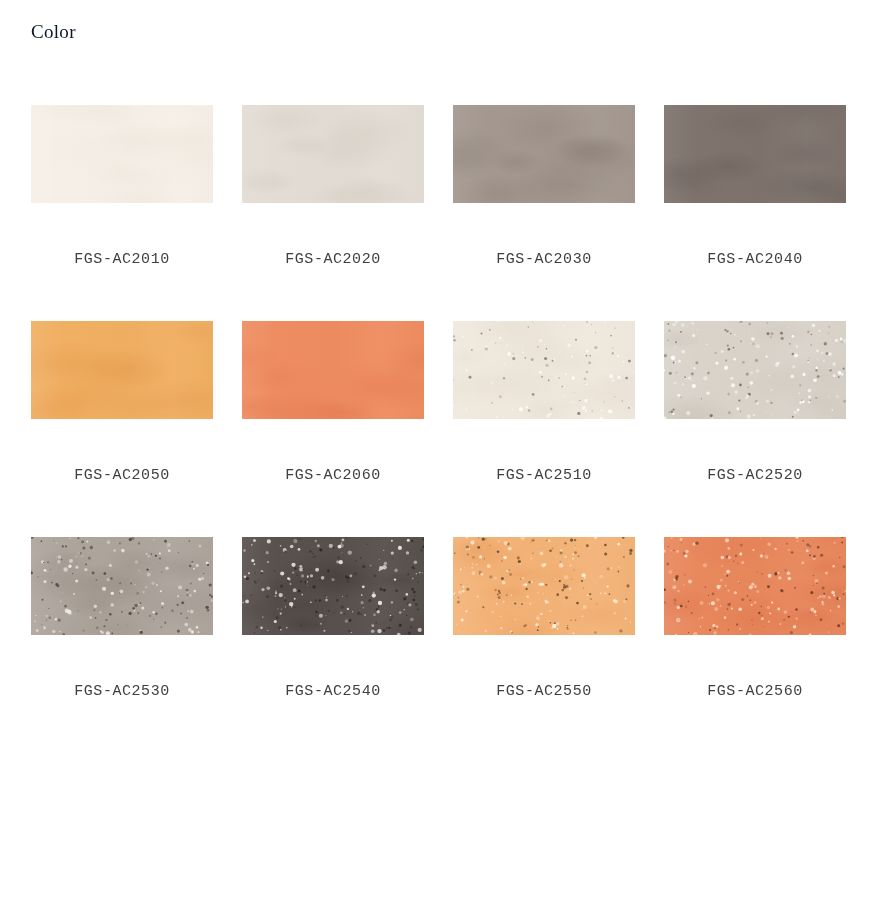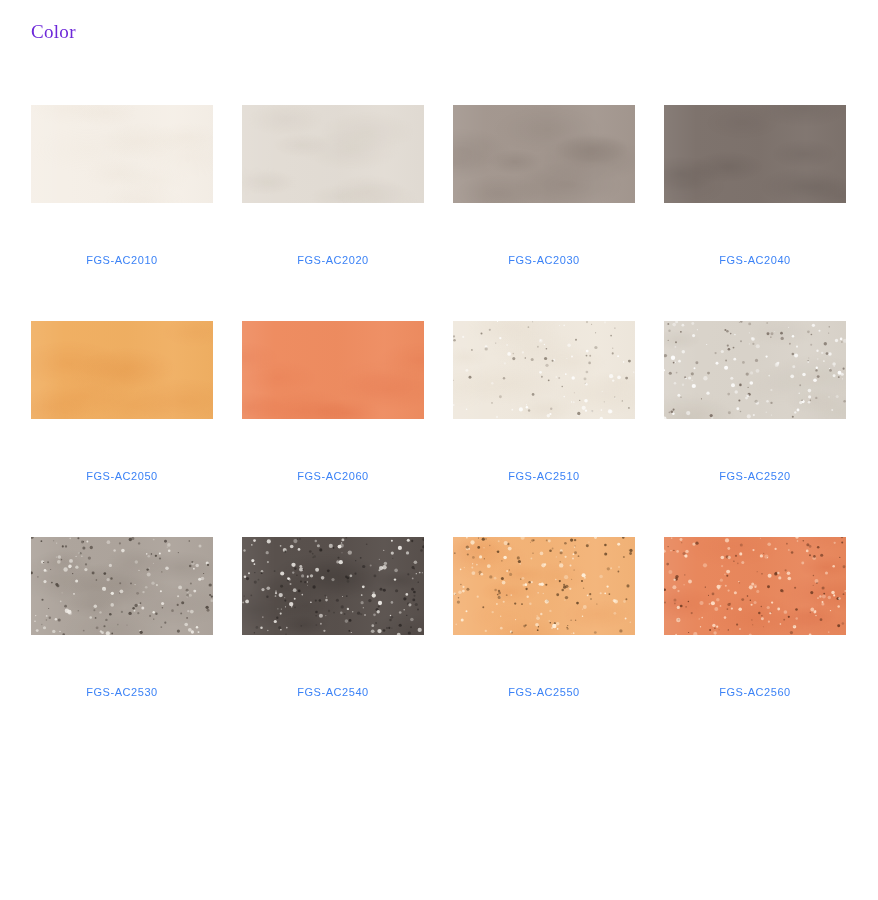--- a/index.html
+++ b/index.html
@@ -20,21 +20,21 @@
     height: 900px;
     background: #ffffff;
   }
   .section-title {
     position: absolute;
     left: 31px;
     top: 18px;
     font-family: "Liberation Serif", serif;
     font-size: 19px;
     line-height: 28px;
-    color: #6d28d9;
+    color: #0f172a;
     letter-spacing: 0.3px;
     font-weight: 400;
     white-space: nowrap;
   }
   .grid {
     position: absolute;
     left: 31px;
     top: 105px;
     width: 816px;
     display: grid;
@@ -53,24 +53,24 @@
     overflow: hidden;
     background-color: #ccc;
   }
   .swatch .tex {
     position: absolute;
     inset: 0;
   }
   .caption {
     margin-top: 49px;
     text-align: center;
-    font-family: Liberation Sans, sans-serif;
-    font-size: 11px;
+    font-family: Liberation Mono, monospace;
+    font-size: 15px;
     line-height: 16px;
-    color: #3b82f6;
+    color: #404040;
     letter-spacing: 0.55px;
     white-space: nowrap;
   }
   
   .mottle {
     position: absolute;
     inset: 0;
     opacity: 0.5;
     mix-blend-mode: multiply;
   }

